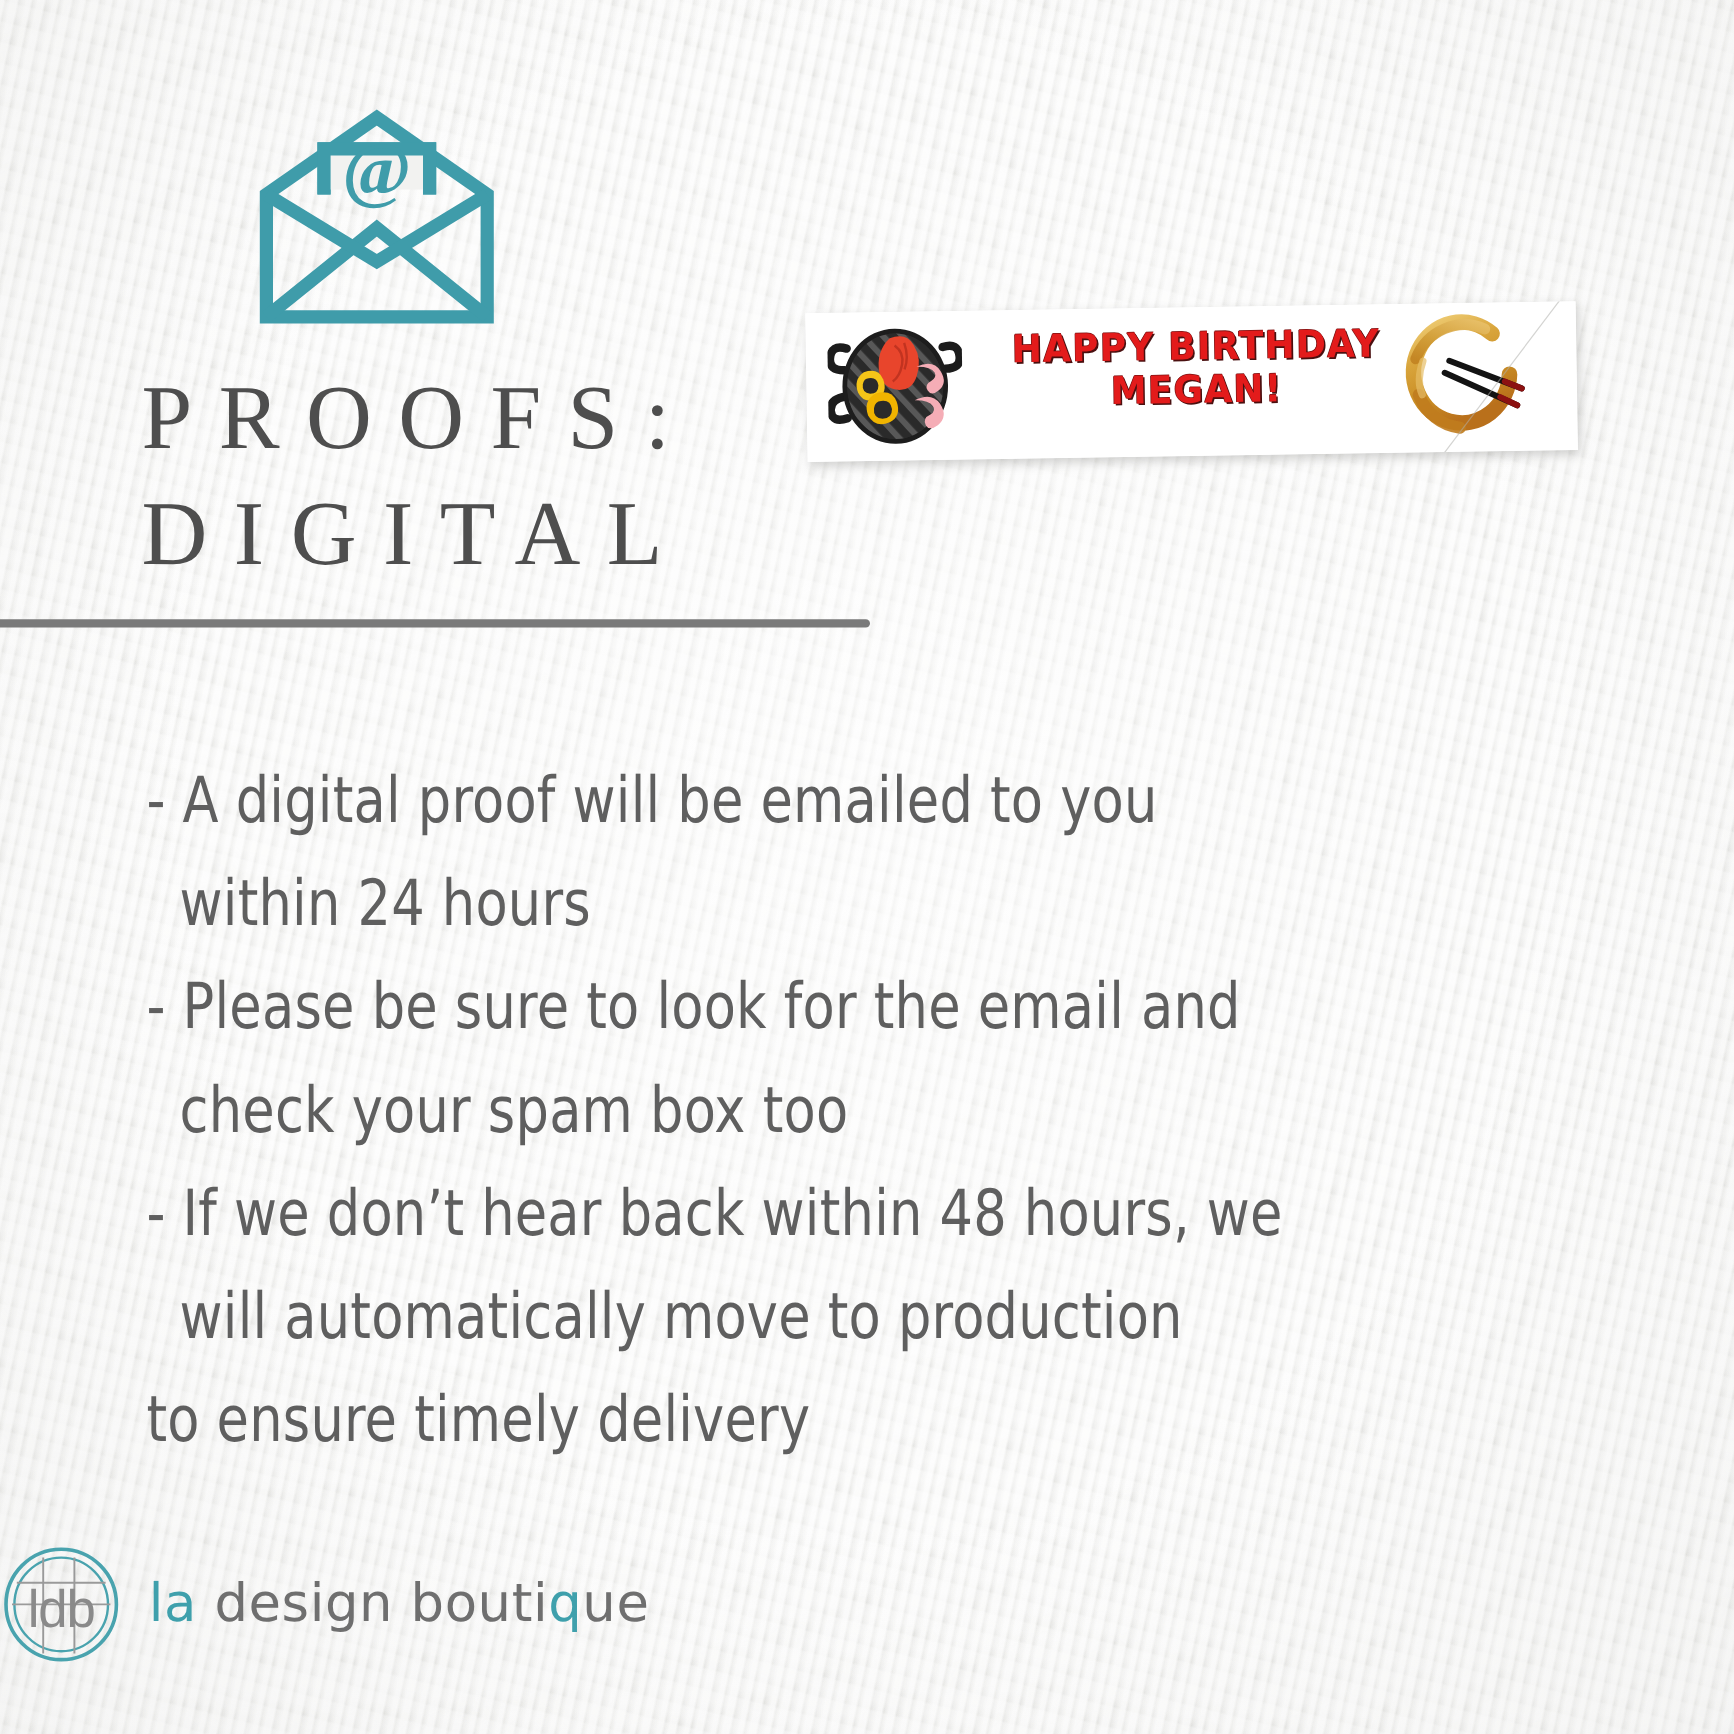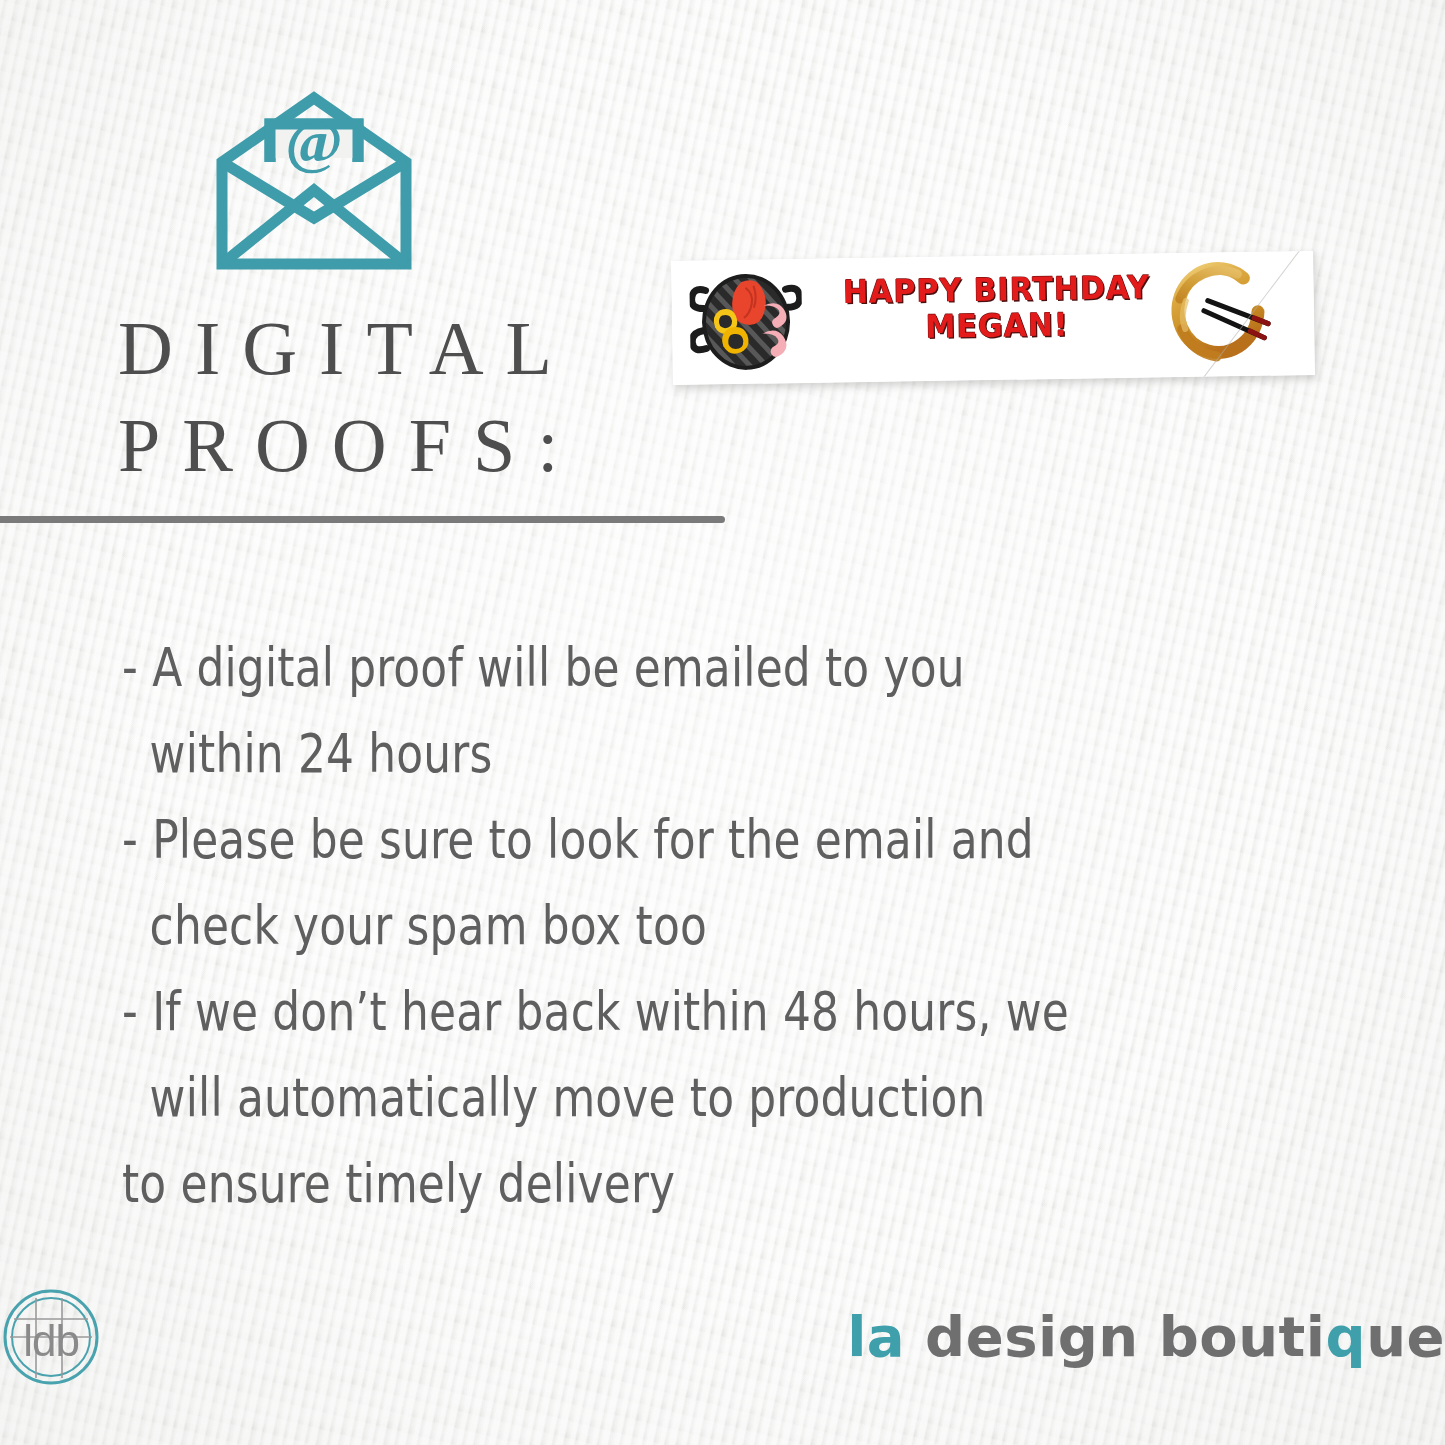--- a/index.html
+++ b/index.html
@@ -180,27 +180,28 @@
   }
   .bullet-line.indent { padding-left: 30px; }
 
   
   #footer-logo {
     left: 0;
     top: 1286px;
     width: 1445px;
     display: flex;
     align-items: center;
-    justify-content: space-between;
+    justify-content: flex-start;
+    gap: 22px;
   }
   #logo-mark { width: 102px; height: 102px; flex: none; }
   #logo-wordmark {
     font-family: "DejaVu Sans", "Liberation Sans", sans-serif;
-    font-size: 56px;
-    font-weight: 700;
+    font-size: 44px;
+    font-weight: 400;
     letter-spacing: 0.5px;
     color: #6f6f6f;
     white-space: nowrap;
     line-height: 1;
   }
   #logo-wordmark .teal { color: #3fa0ac; }
 </style>
 </head>
 <body>
 
@@ -224,22 +225,22 @@
       <path d="M61 43 H139 V72 H61 Z" fill="#f2f2f0"></path>
       <g fill="none" stroke="#3f9caa" stroke-width="11">
         <path d="M56 76 V38 H144 V76"></path>
       </g>
 
       <text x="100" y="76" font-family="Liberation Serif, serif" font-size="62" font-weight="700" fill="#3f9caa" text-anchor="middle">@</text>
     </svg>
   </div>
 
   <div class="layer" id="title-block">
+    <div class="title-line">PROOFS:</div>
     <div class="title-line">DIGITAL</div>
-    <div class="title-line">PROOFS:</div>
   </div>
 
   <div class="layer" id="divider"></div>
 
   <div class="layer" id="banner-wrap">
     <div id="banner-inner">
 
       <div id="banner-grill">
         <svg viewBox="0 0 112 108" width="112" height="108" aria-hidden="true">
           <defs>

